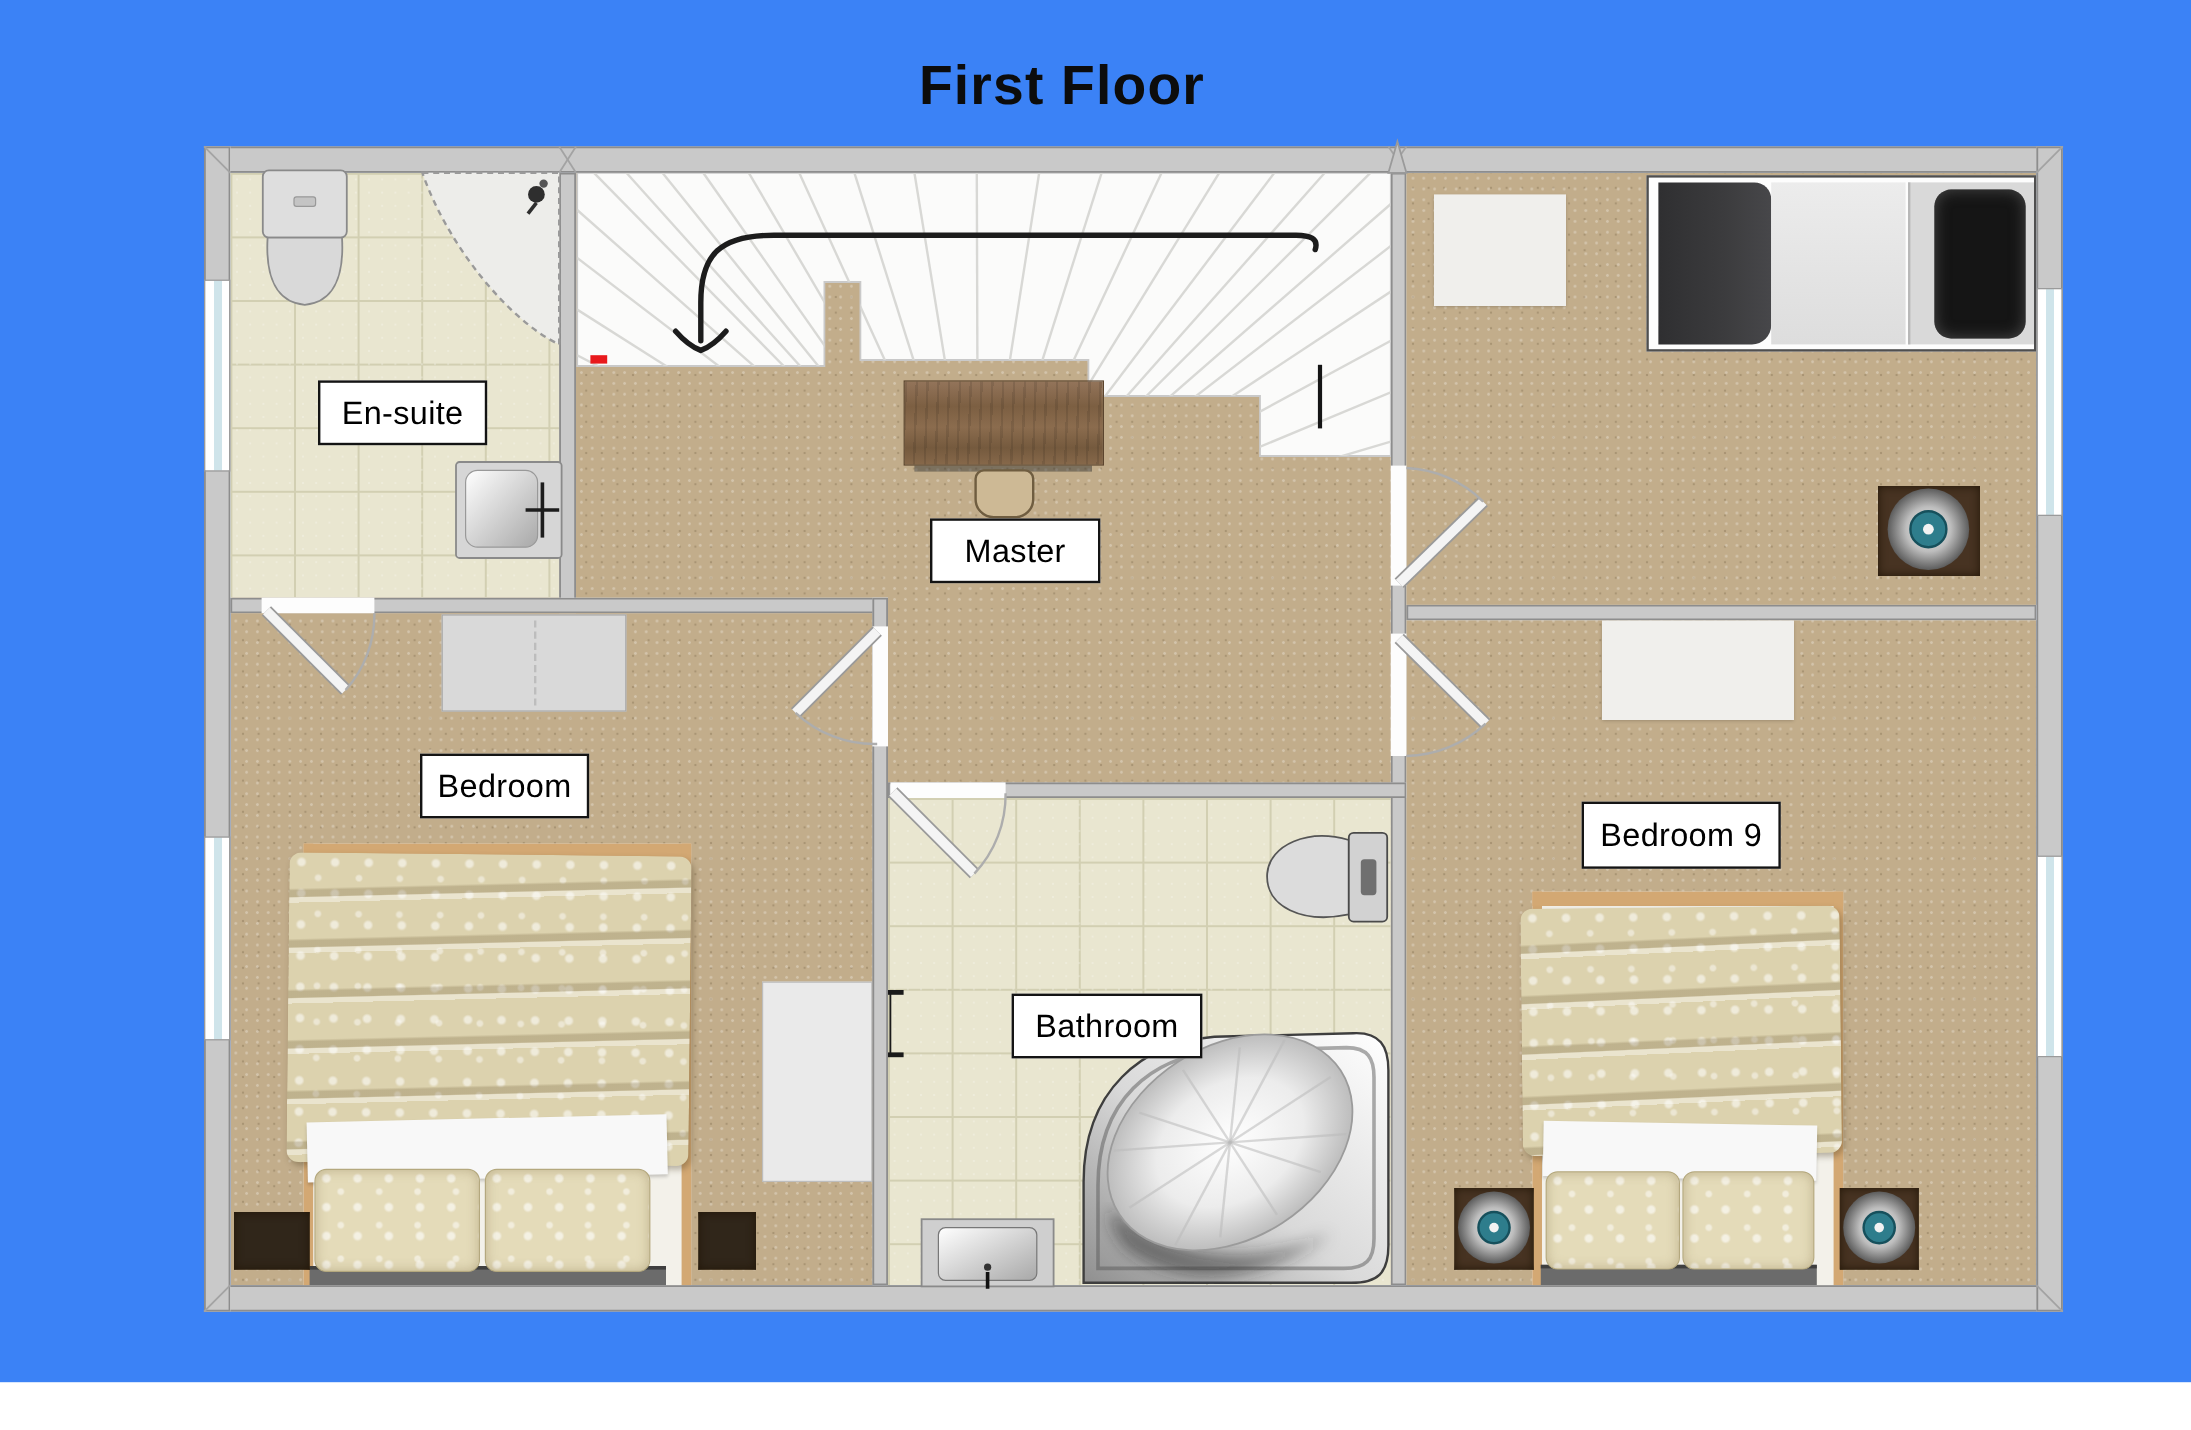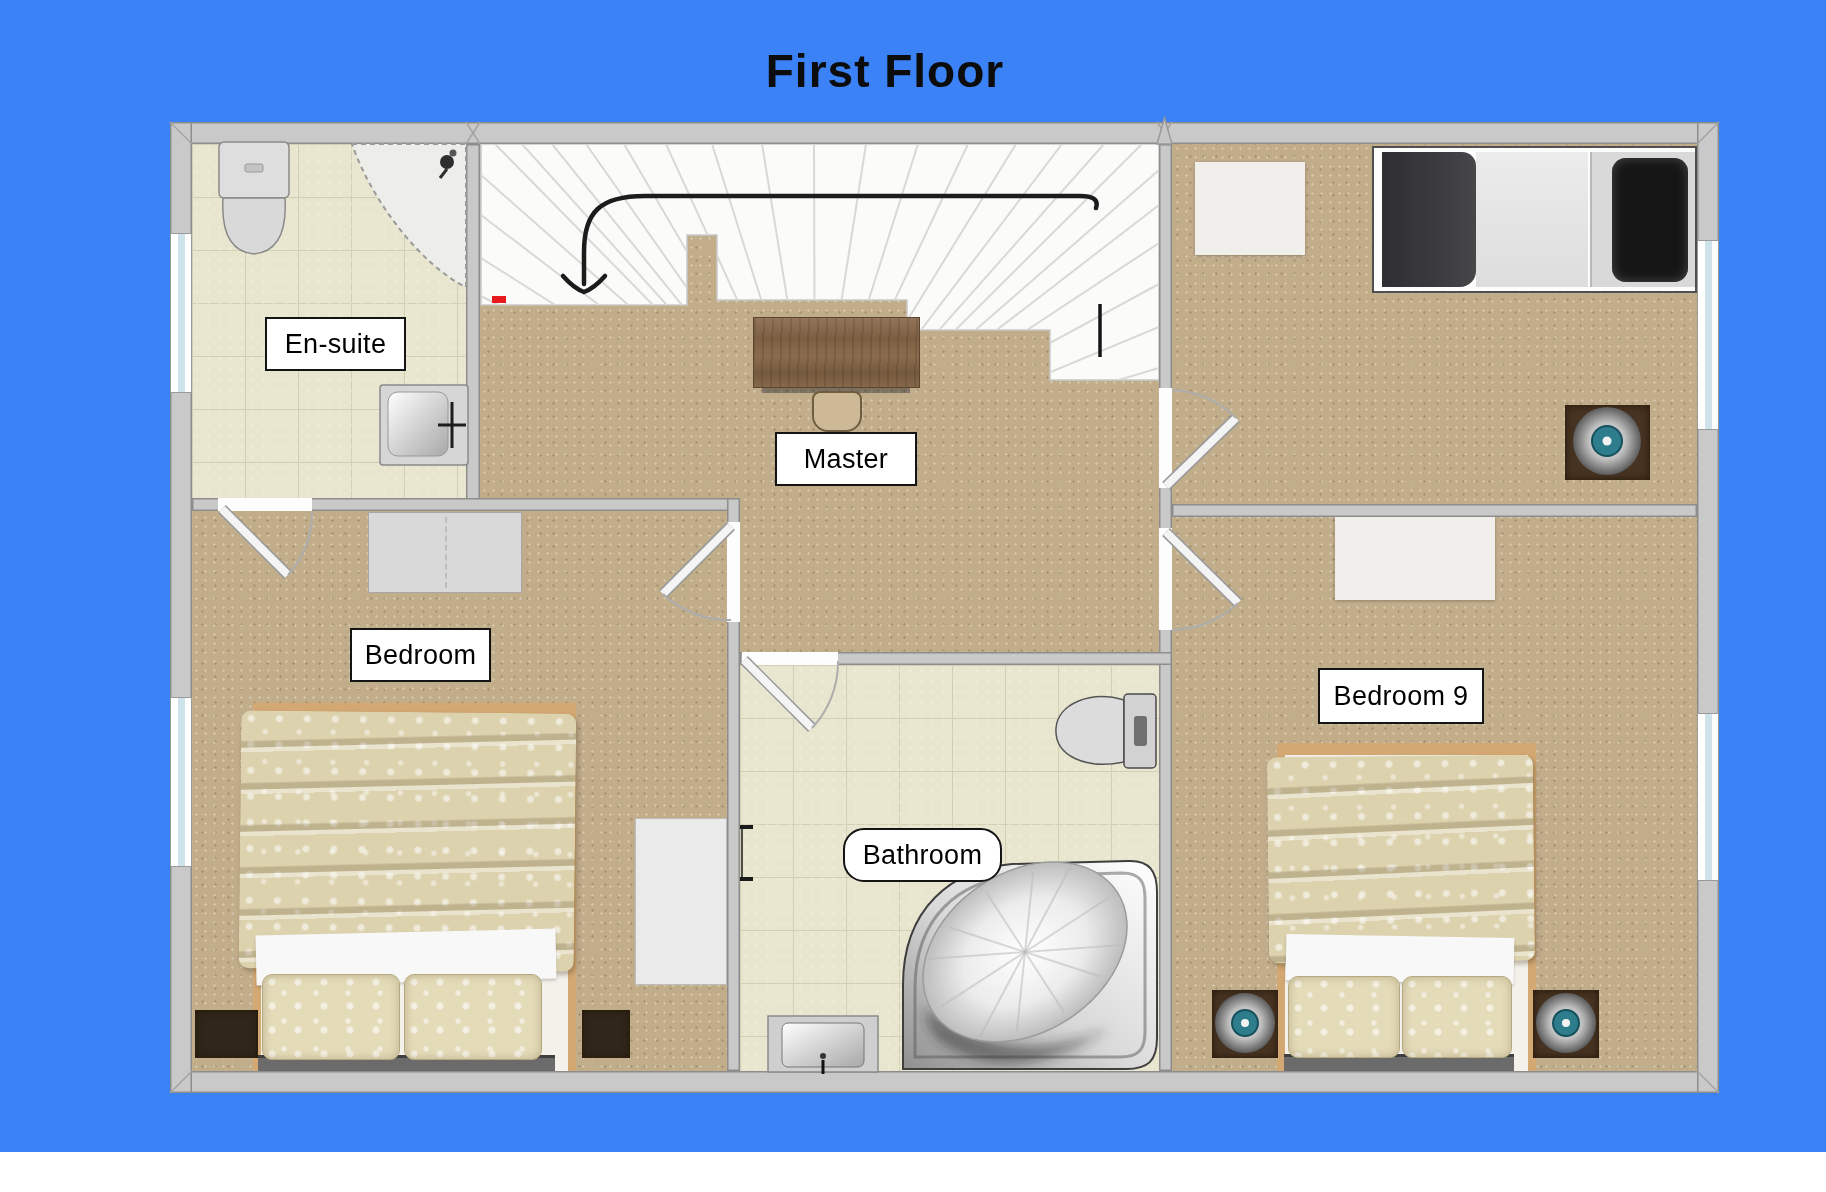--- a/index.html
+++ b/index.html
@@ -343,16 +343,16 @@
     <g>
       <line x1="1166" y1="532" x2="1238" y2="603" stroke="#9a9a9a" stroke-width="11"></line>
       <line x1="1166" y1="532" x2="1238" y2="603" stroke="#f4f4f4" stroke-width="8"></line>
       <path d="M 1238 603 A 100 100 0 0 1 1172 630" fill="none" stroke="#adadad" stroke-width="2"></path>
     </g>
   </svg>
 
   <div class="room-label" style="left:265px;top:317px;width:137px;height:50px;">En-suite</div>
   <div class="room-label" style="left:775px;top:432px;width:138px;height:50px;">Master</div>
   <div class="room-label" style="left:350px;top:628px;width:137px;height:50px;">Bedroom</div>
-  <div class="room-label" style="left:843px;top:828px;width:155px;height:50px;border-radius:21px;">Bathroom</div>
+  <div class="room-label" style="left:843px;top:828px;width:155px;height:50px;">Bathroom</div>
   <div class="room-label" style="left:1318px;top:668px;width:162px;height:52px;">Bedroom 9</div>
 
 </div>
 
 </body></html>

